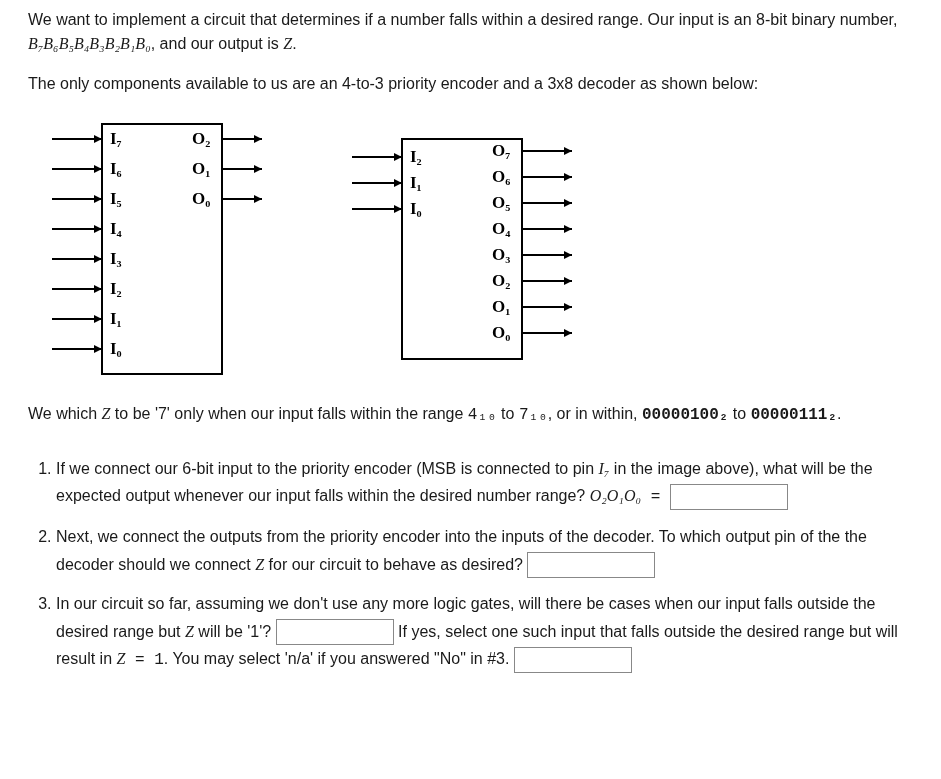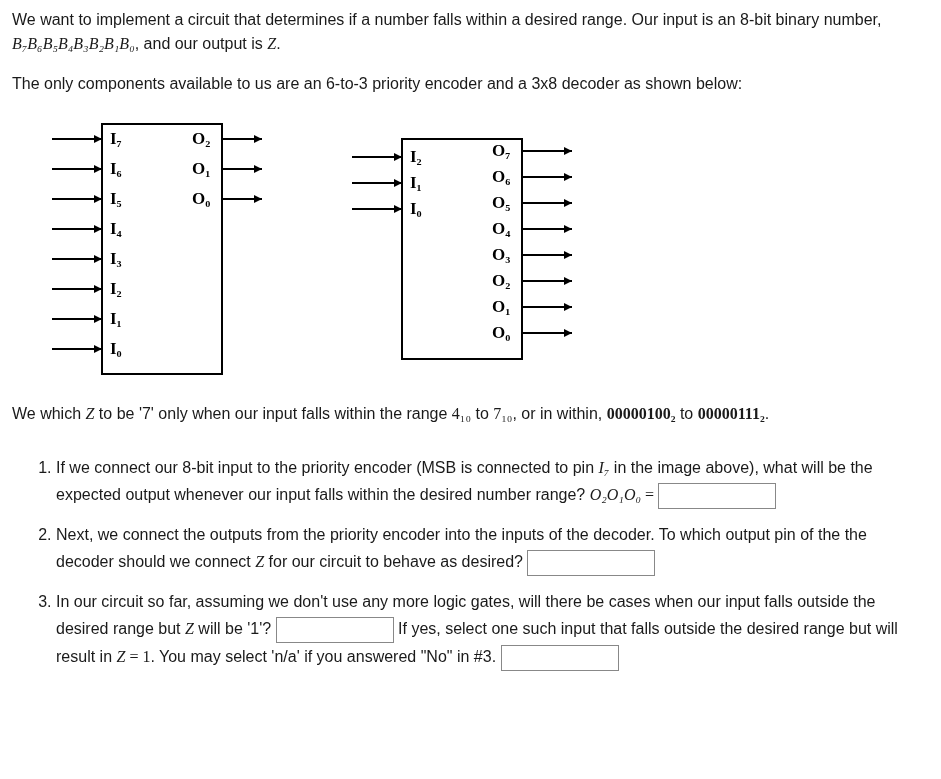--- a/index.html
+++ b/index.html
@@ -6,45 +6,45 @@
     font-family: Arial, Helvetica, sans-serif;
     font-size: 16px;
     color: #1a1a1a;
     margin: 0;
     padding: 8px 12px;
     width: 941px;
     box-sizing: border-box;
     line-height: 1.5;
   }
   .ital { font-style: italic; font-family: 'Times New Roman', serif; }
-  .serif { font-family: Liberation Serif, serif; }
+  .serif { font-family: Liberation Mono, monospace; }
   .diagram-row { display: flex; gap: 60px; align-items: center; margin: 18px 0 18px 20px; }
   svg { display: block; }
   .pin-label { font-family: 'Times New Roman', serif; font-size: 17px; font-weight: bold; }
   ol.questions { margin: 28px 0 0 0; padding-left: 44px; }
   ol.questions li { margin-bottom: 12px; line-height: 1.7; }
   input.answer {
     border: 1px solid #888;
     height: 22px;
     width: 110px;
     font-size: 14px;
     vertical-align: middle;
     padding: 1px 3px;
   }
   input.answer.wide { width: 120px; }
-  p { margin: 0 0 16px 0; }
+  p { margin: 0 0 16px 16px; }
 </style>
 </head>
 <body>
 
 <p>
   <span>We want to implement a circuit that determines if a number falls within a desired range. Our input is an 8-bit binary number, </span><span class="ital">B₇B₆B₅B₄B₃B₂B₁B₀</span><span>, and our output is </span><span class="ital">Z</span><span>.</span>
 </p>
 
-<p>The only components available to us are an 6-to-3 priority encoder and a 3x8 decoder as shown below:</p>
+<p>The only components available to us are an 4-to-3 priority encoder and a 3x8 decoder as shown below:</p>
 
 <div class="diagram-row">
 
   <svg width="240" height="270">
     <rect x="70" y="10" width="120" height="250" fill="none" stroke="#000" stroke-width="2"></rect>
 
     <g id="enc-in">
         <line x1="20" y1="25" x2="70" y2="25" stroke="#000" stroke-width="2"></line>
         <polygon points="70,25 62,21 62,29" fill="#000"></polygon>
         <text x="78" y="30" class="pin-label">I₇</text>
@@ -126,21 +126,21 @@
   </svg>
 
 </div>
 
 <p>
   <span>We which </span><span class="ital">Z</span><span> to be '7' only when our input falls within the range </span><span class="serif">4₁₀</span><span> to </span><span class="serif">7₁₀</span><span>, or in within, </span><span class="serif" style="font-weight:bold">00000100₂</span><span> to </span><span class="serif" style="font-weight:bold">00000111₂</span><span>.</span>
 </p>
 
 <ol class="questions">
   <li>
-    <span>If we connect our 8-bit input to the priority encoder (MSB is connected to pin </span><span class="ital">I₇</span><span> in the image above), what will be the expected output  whenever our input falls within the desired number range? </span><span class="ital">O₂O₁O₀</span><span class="serif"> = </span><input type="text" class="answer" style="">
+    <span>If we connect our 6-bit input to the priority encoder (MSB is connected to pin </span><span class="ital">I₇</span><span> in the image above), what will be the expected output  whenever our input falls within the desired number range? </span><span class="ital">O₂O₁O₀</span><span class="serif"> = </span><input type="text" class="answer" style="">
   </li>
   <li>
     <span>Next, we connect the outputs from the priority encoder into the inputs of the decoder. To which output pin of the the decoder should we connect </span><span class="ital">Z</span><span> for our circuit to behave as desired? </span><input type="text" class="answer wide" style="">
   </li>
   <li>
     <span>In our circuit so far, assuming we don't use any more logic gates, will there be cases when our input falls outside the desired range but </span><span class="ital">Z</span><span> will be '1'? </span><input type="text" class="answer" style=""><span> If yes, select one such input that falls outside the desired range but will result in </span><span class="ital">Z</span><span class="serif"> = 1</span><span>. You may select 'n/a' if you answered "No" in #3. </span><input type="text" class="answer" style="">
   </li>
 </ol>
 
 </body></html>

